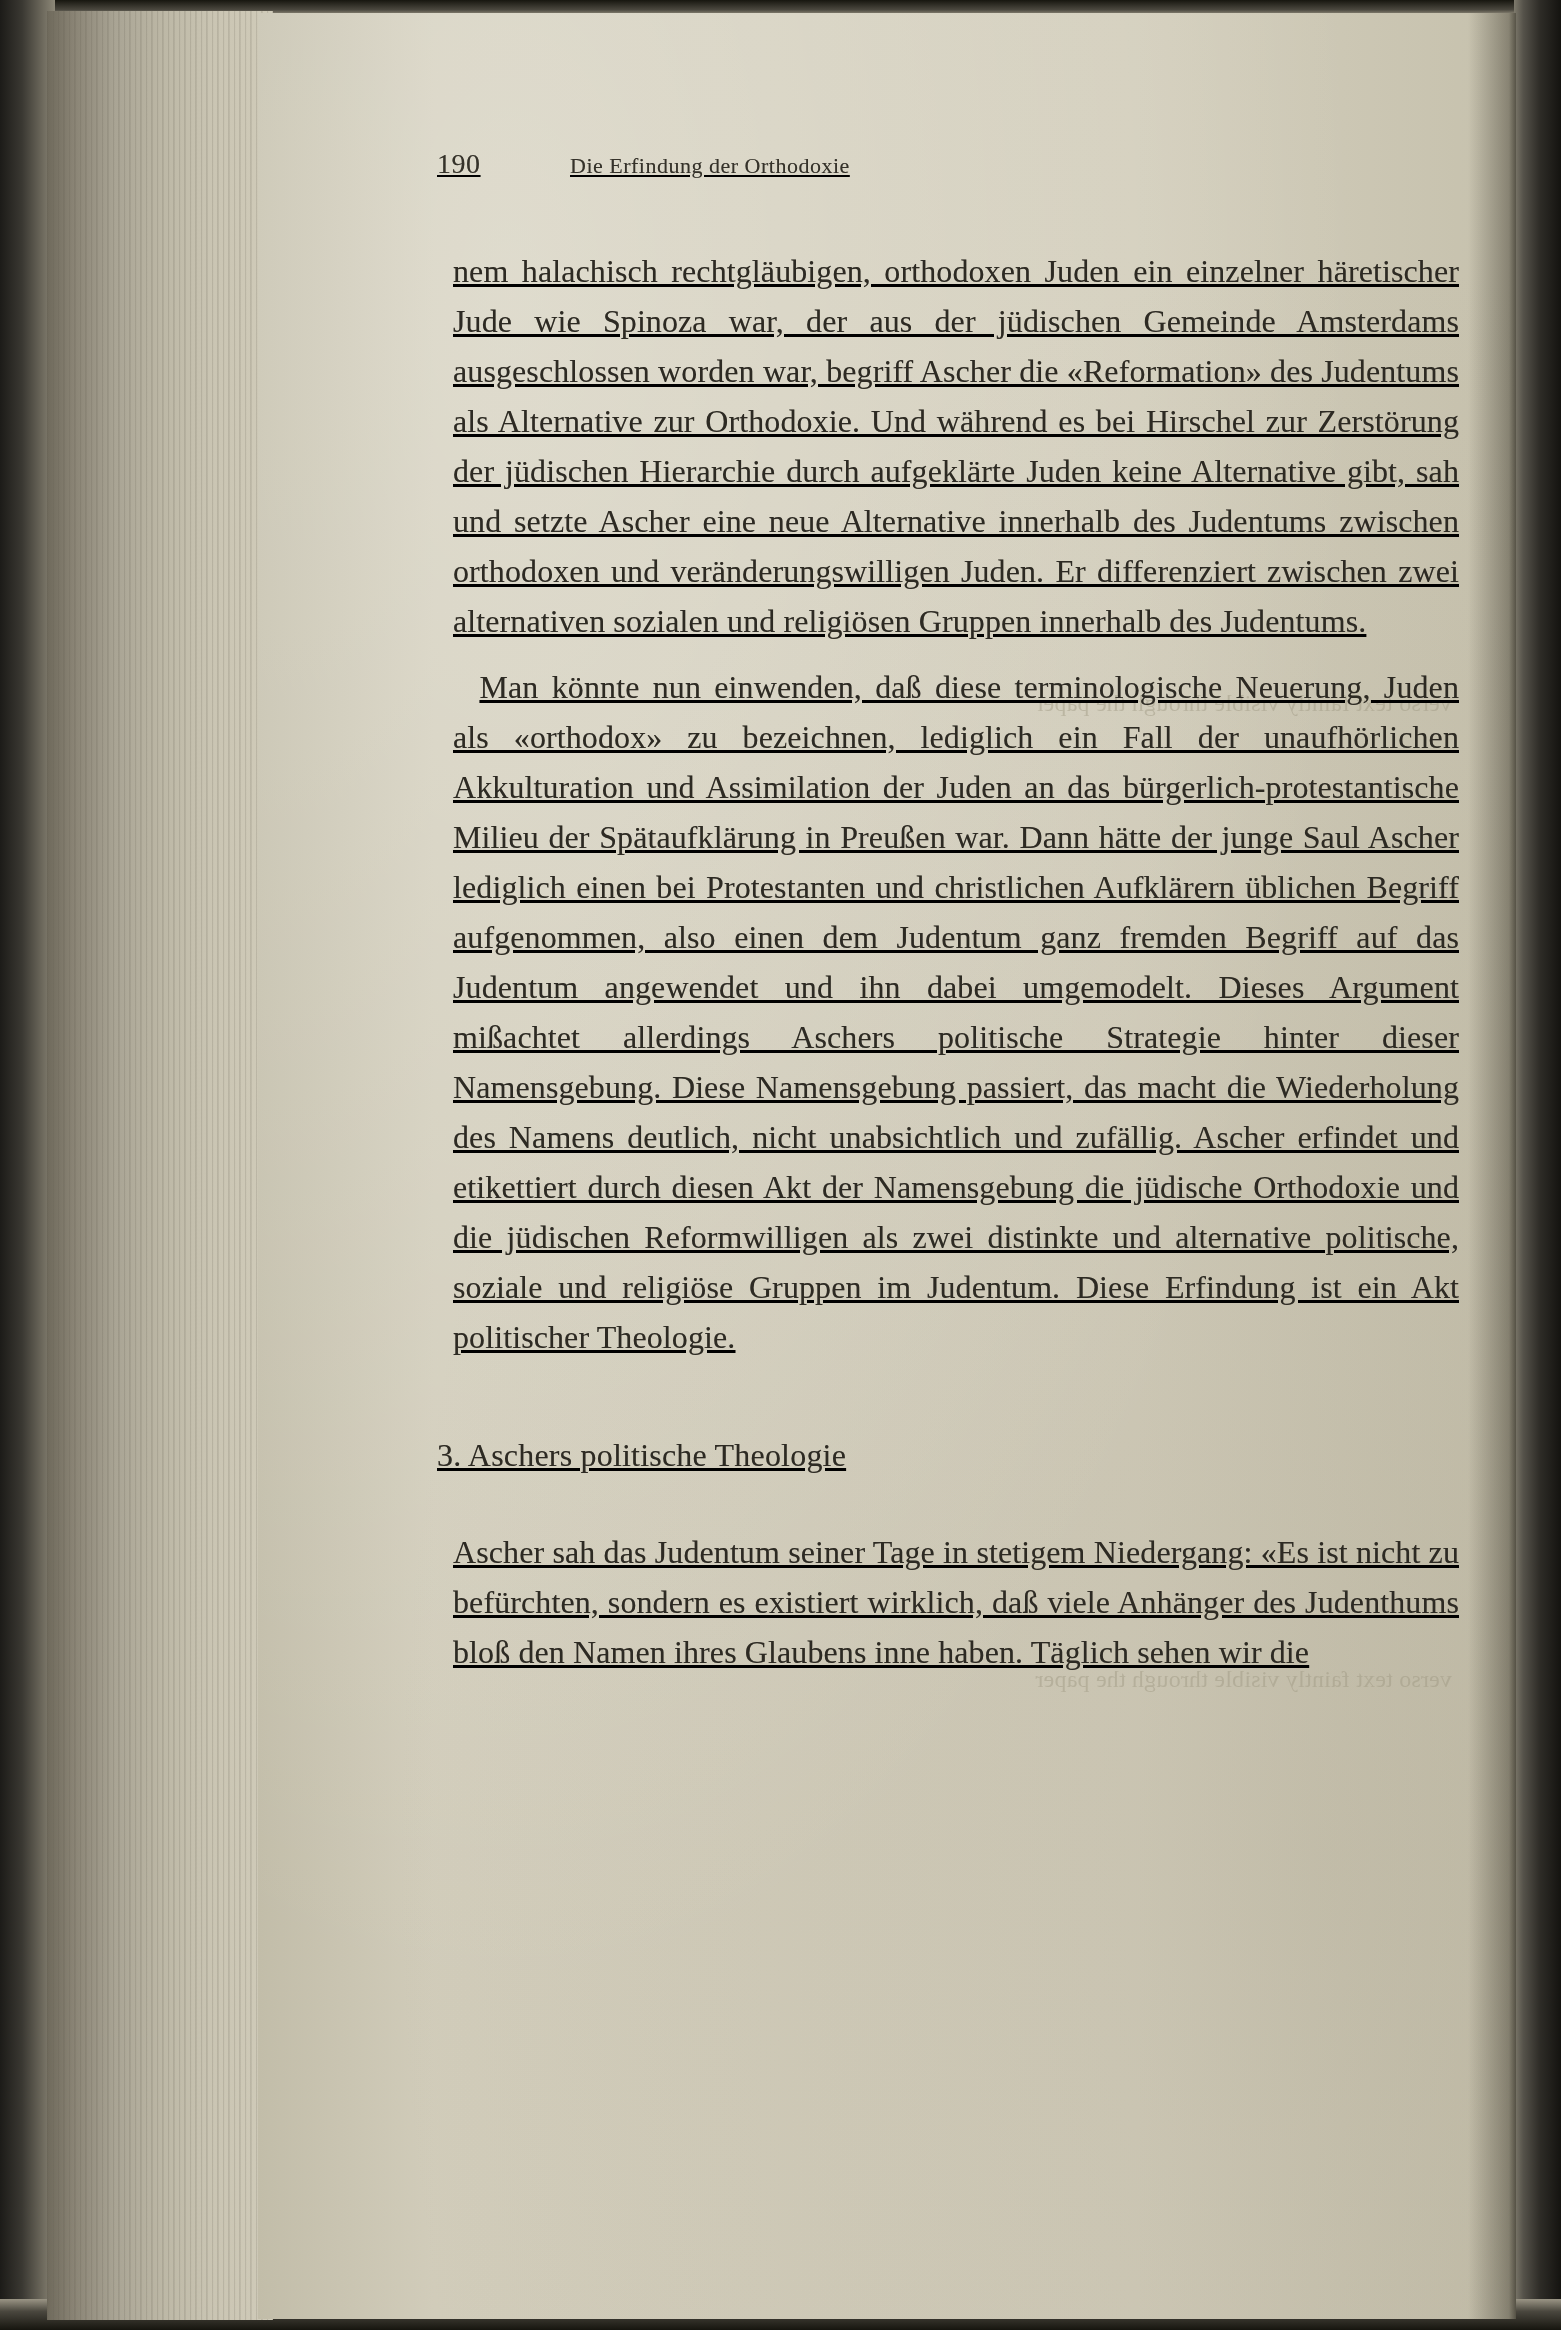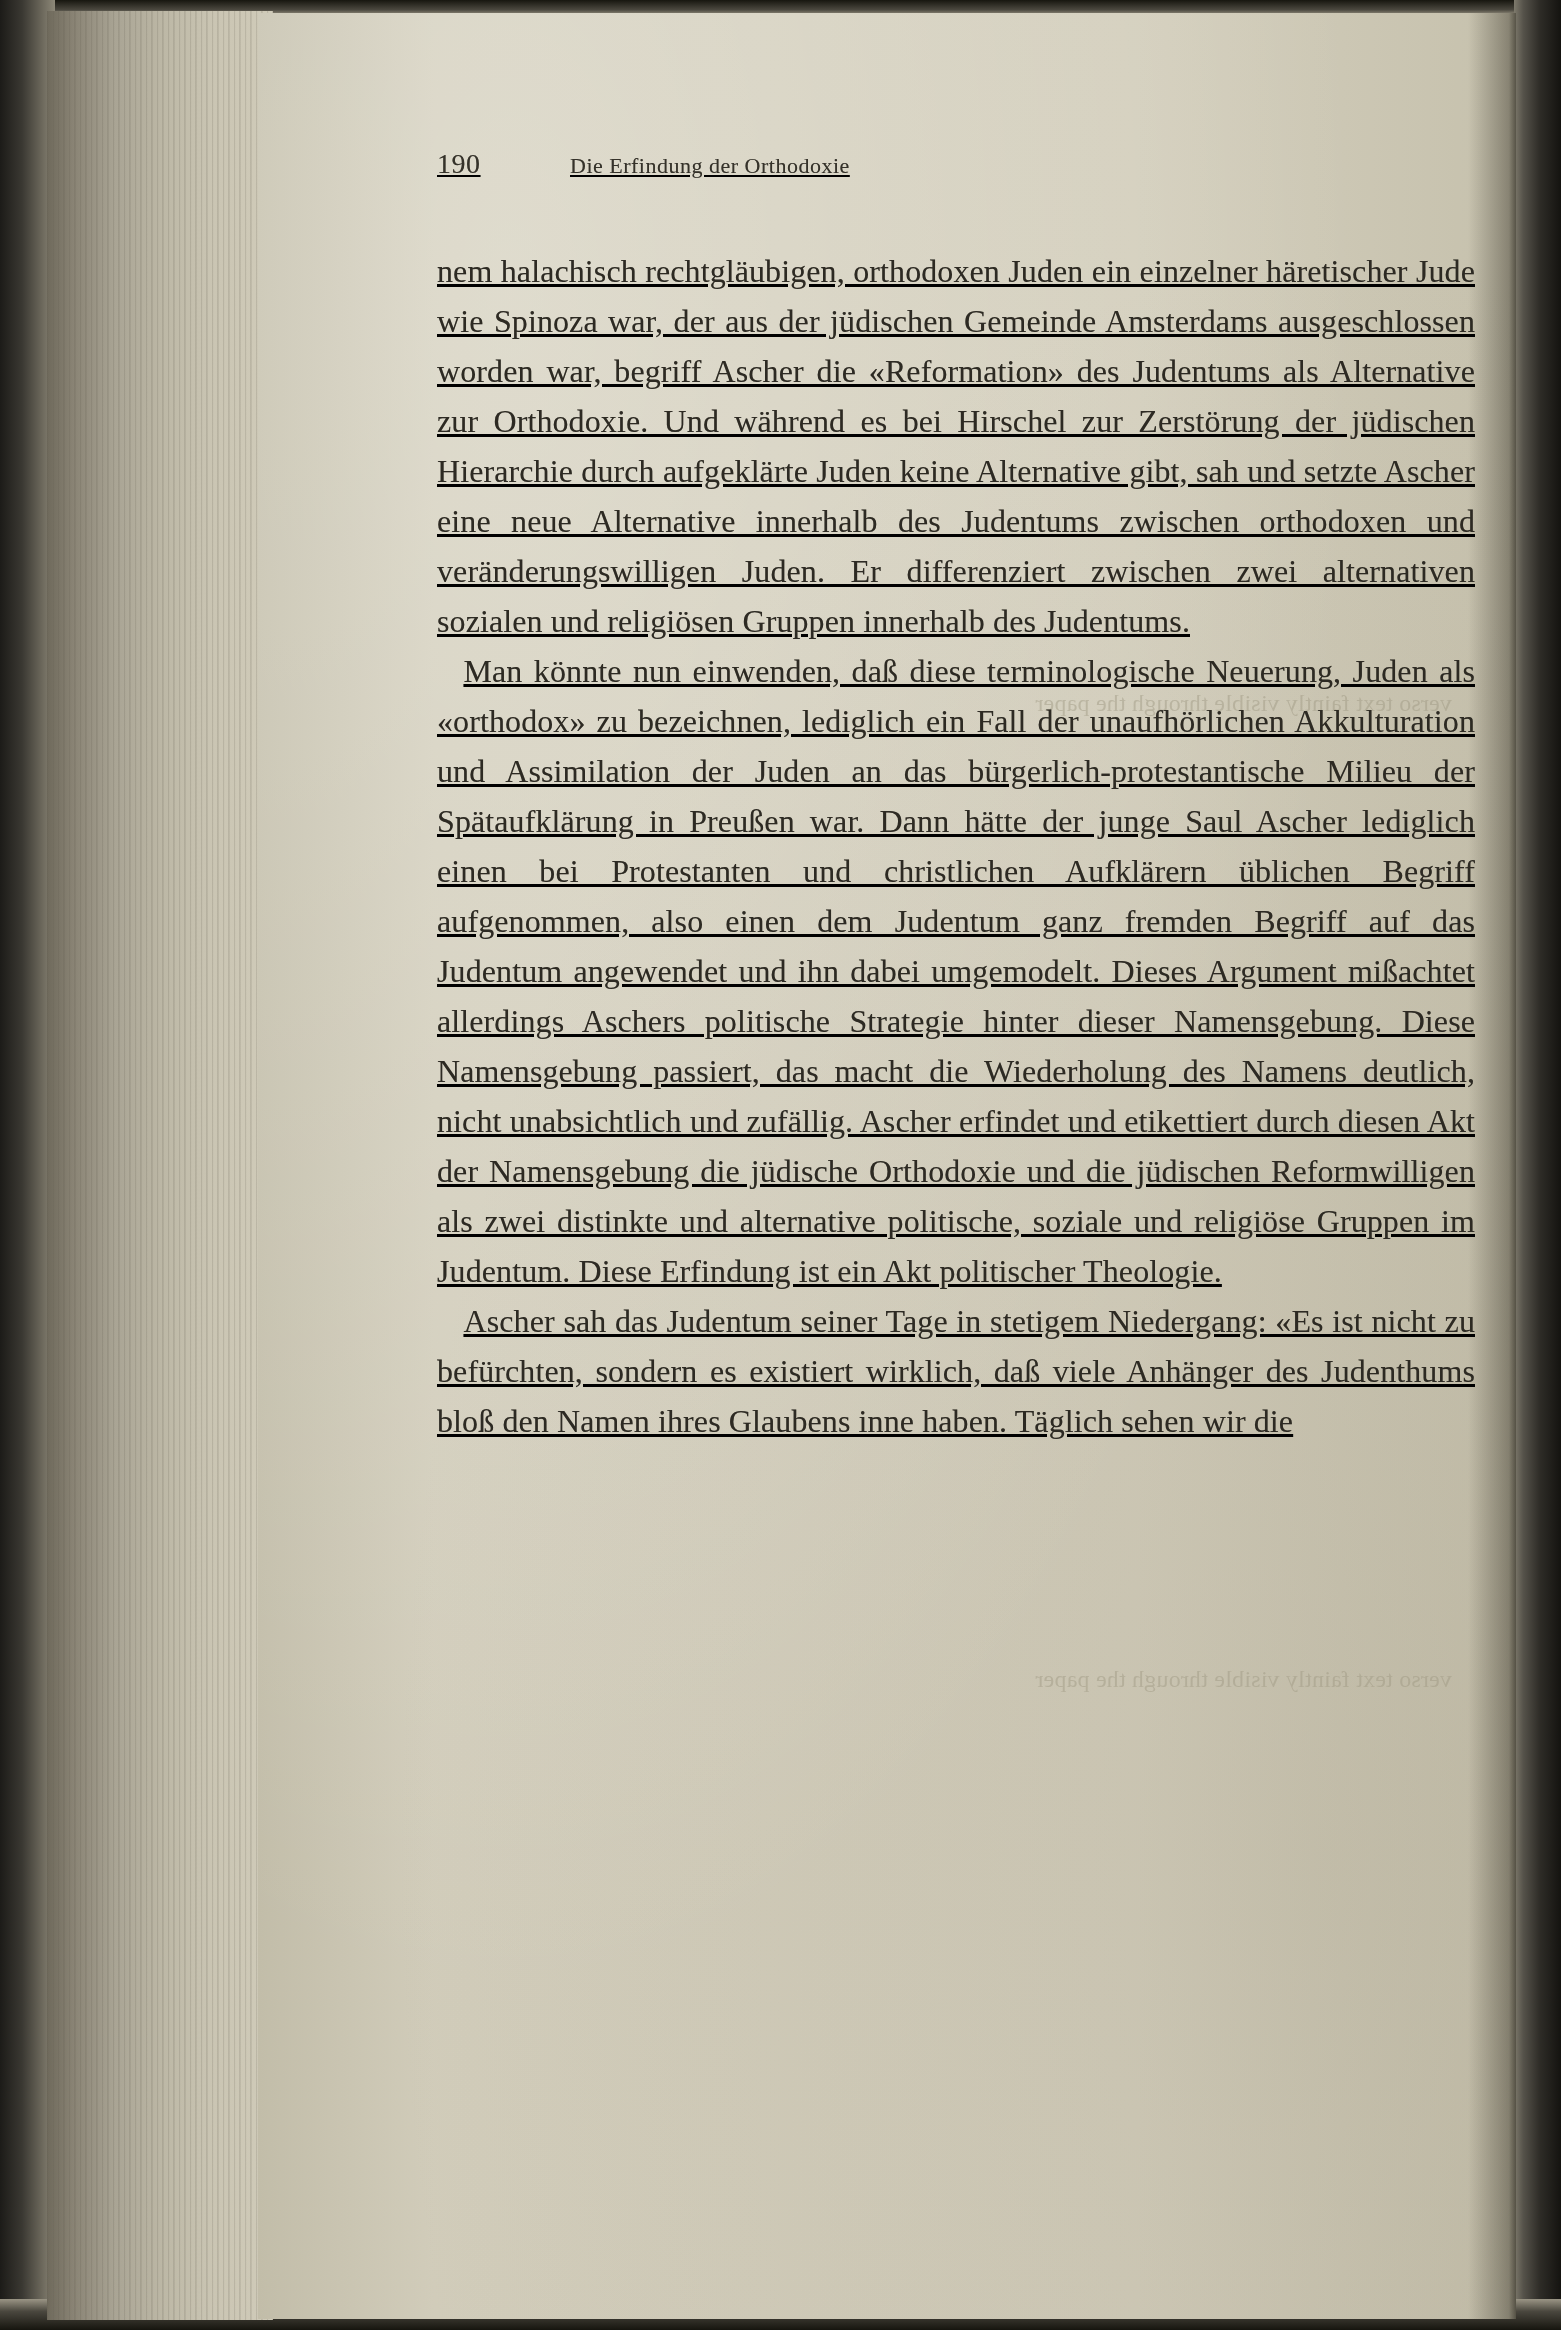--- a/index.html
+++ b/index.html
@@ -124,21 +124,21 @@
   }
   .runhead .folio {
     width: 133px;
     font-size: 28px;
   }
   .runhead .title {
     font-size: 22px;
   }
 
   p.body {
-    margin: 0;
+    margin: 16px;
     color: #2d2a23;
     font-size: 32px;
     line-height: 50px;
     text-align: justify;
     text-justify: inter-word;
     letter-spacing: 0.1px;
     hyphens: manual;
   }
   p.body + p.body {
     text-indent: 26.5px;
@@ -180,18 +180,19 @@
   <div class="content">
 
     <div class="runhead ink">
       <span class="folio">190</span>
       <span class="title">Die Erfindung der Orthodoxie</span>
     </div>
 
     <p class="body ink">nem halachisch rechtgläubigen, orthodoxen Juden ein einzelner häretischer Jude wie Spinoza war, der aus der jüdischen Gemeinde Amsterdams ausgeschlossen worden war, begriff Ascher die «Reformation» des Judentums als Alternative zur Orthodoxie. Und während es bei Hirschel zur Zerstörung der jüdischen Hierarchie durch aufgeklärte Juden keine Alternative gibt, sah und setzte Ascher eine neue Alternative innerhalb des Judentums zwischen orthodoxen und veränderungswilligen Juden. Er differenziert zwischen zwei alternativen sozialen und religiösen Gruppen innerhalb des Judentums.</p>
     <p class="body ink">Man könnte nun einwenden, daß diese terminologische Neuerung, Juden als «orthodox» zu bezeichnen, lediglich ein Fall der unaufhörlichen Akkulturation und Assimilation der Juden an das bürgerlich-protestantische Milieu der Spätaufklärung in Preußen war. Dann hätte der junge Saul Ascher lediglich einen bei Protestanten und christlichen Aufklärern üblichen Begriff aufgenommen, also einen dem Judentum ganz fremden Begriff auf das Judentum angewendet und ihn dabei umgemodelt. Dieses Argument mißachtet allerdings Aschers politische Strategie hinter dieser Namensgebung. Diese Namensgebung passiert, das macht die Wiederholung des Namens deutlich, nicht unabsichtlich und zufällig. Ascher erfindet und etikettiert durch diesen Akt der Namensgebung die jüdische Orthodoxie und die jüdischen Reformwilligen als zwei distinkte und alternative politische, soziale und religiöse Gruppen im Judentum. Diese Erfindung ist ein Akt politischer Theologie.</p>
 
+    <h2 class="section ink">3. Aschers politische Theologie</h2>
 
     <p class="body ink">Ascher sah das Judentum seiner Tage in stetigem Niedergang: «Es ist nicht zu befürchten, sondern es existiert wirklich, daß viele Anhänger des Judenthums bloß den Namen ihres Glaubens inne haben. Täglich sehen wir die</p>
 
   </div>
 </div>
 
 
 </body></html>

